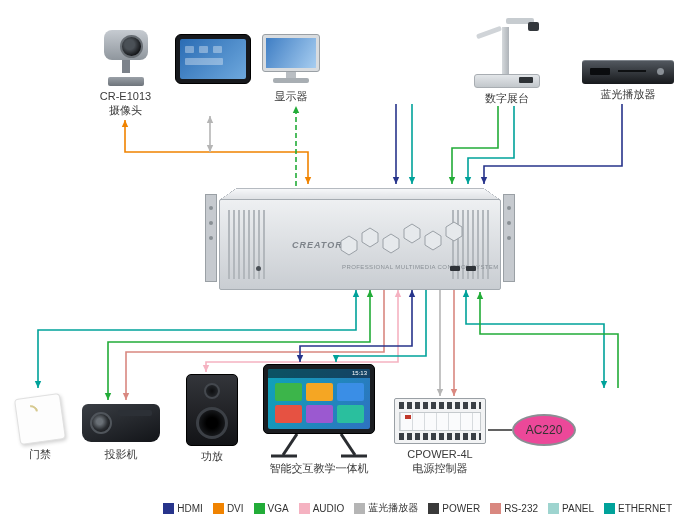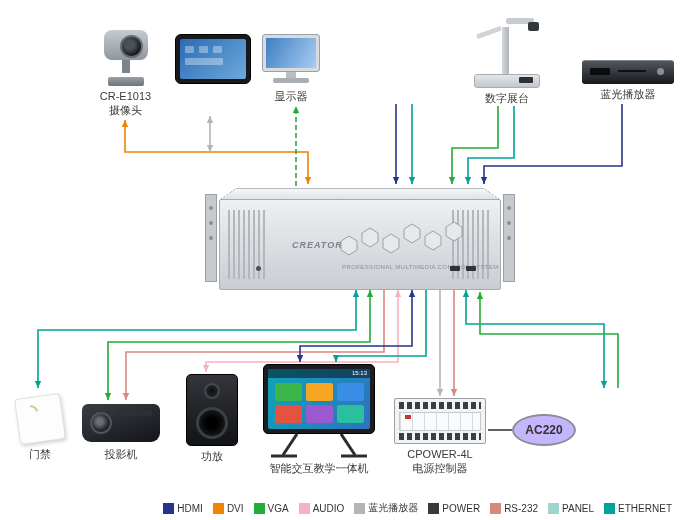--- a/index.html
+++ b/index.html
@@ -94,22 +94,22 @@
 
   .cp-box{position:absolute;inset:0;background:#f2f3f4;border:1px solid #9aa0a5;border-radius:2px;}
   .cp-top,.cp-bot{position:absolute;left:4px;right:4px;height:7px;
         background:repeating-linear-gradient(90deg,#3a3f45 0 5px,#f2f3f4 5px 8px);}
   .cp-top{top:3px;} .cp-bot{bottom:3px;}
   .cp-mid{position:absolute;left:4px;right:4px;top:13px;height:19px;background:#fafbfc;border:1px solid #c5cacd;
           box-sizing:border-box;
           background-image:repeating-linear-gradient(90deg,#d7dbde 0 1px,rgba(0,0,0,0) 1px 12px);}
   .cp-led{position:absolute;width:6px;height:4px;background:#c0392b;top:16px;left:10px;}
 
-  .ac-oval{width:64px;height:32px;border:2px solid #8a8f94;border-radius:50%;background:#c4b5fd;
-           display:flex;align-items:center;justify-content:center;font-size:12px;color:#333;box-sizing:border-box;font-weight:bold;}
+  .ac-oval{width:64px;height:32px;border:2px solid #8a8f94;border-radius:50%;background:#ec4899;
+           display:flex;align-items:center;justify-content:center;font-size:12px;color:#333;box-sizing:border-box;}
 
   .dt-tower{position:absolute;left:0;top:2px;width:20px;height:52px;border-radius:2px;
             background:linear-gradient(#4a4f55,#26292e);}
   .dt-tline{position:absolute;left:3px;width:14px;height:2px;background:#6a7076;}
   .dt-mon{position:absolute;left:18px;top:4px;width:58px;height:42px;background:#d9dcdf;border:1px solid #9aa0a5;
           border-radius:3px;padding:3px;box-sizing:border-box;}
   .dt-scr{width:100%;height:100%;background:linear-gradient(120deg,#2d6ab2,#8fc2ec);}
   .dt-neck{position:absolute;left:42px;top:46px;width:10px;height:5px;background:#b9bec3;}
   .dt-base{position:absolute;left:30px;top:51px;width:34px;height:5px;background:#aab0b5;border-radius:2px;}
 

